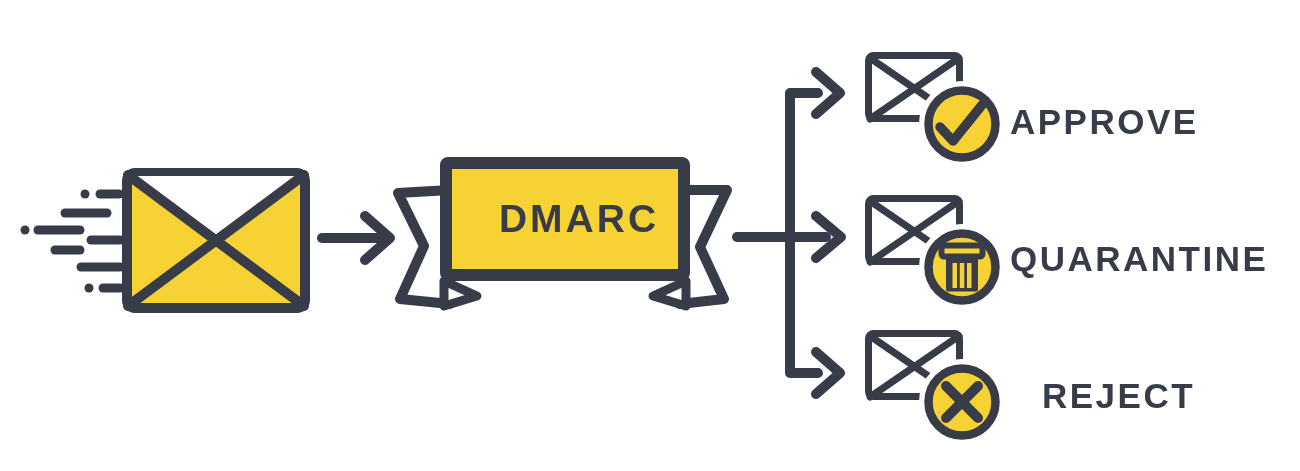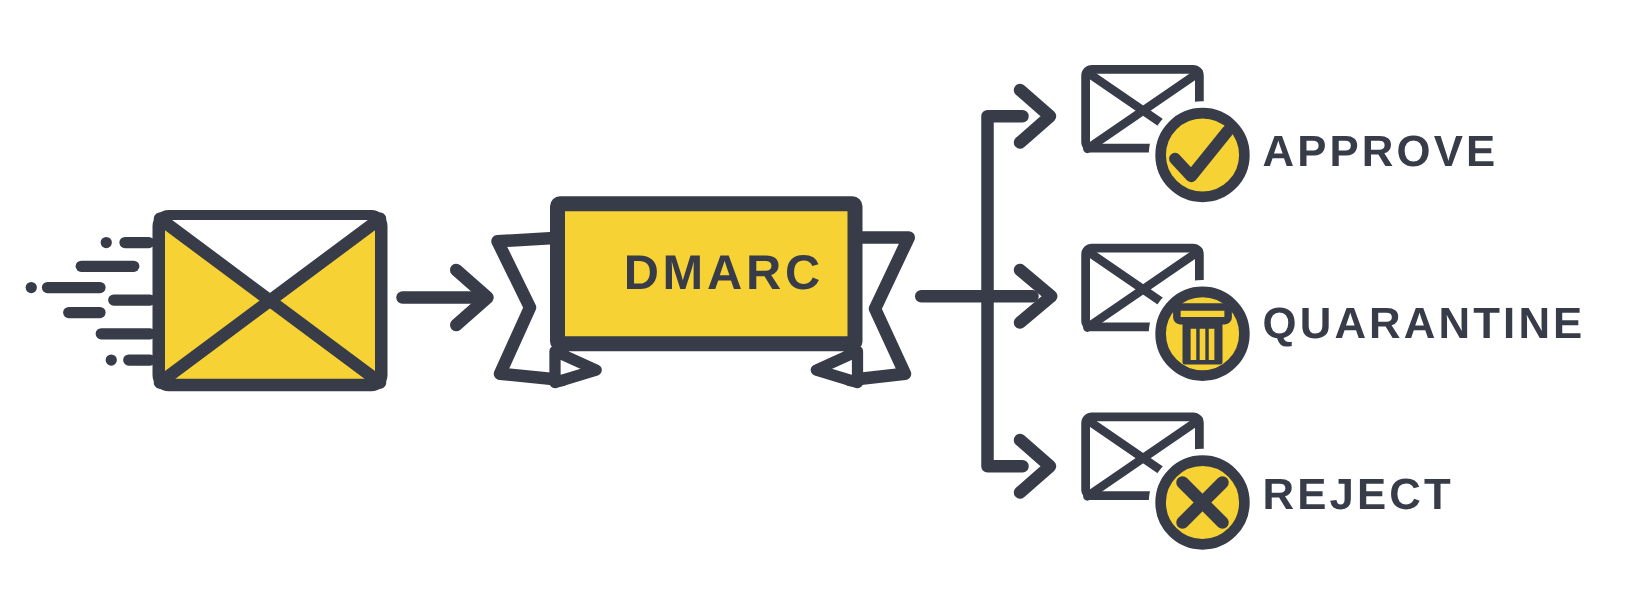--- a/index.html
+++ b/index.html
@@ -29,21 +29,21 @@
     color:var(--dark);font-weight:700;font-size:39px;line-height:40px;
     letter-spacing:3px;text-align:center;user-select:none;
   }
   .outcome-label{
     position:absolute;left:1010px;height:37px;line-height:37px;
     color:var(--dark);font-weight:700;font-size:35px;letter-spacing:2.5px;
     white-space:nowrap;user-select:none;
   }
   .label-approve{top:103px;}
   .label-quarantine{top:240px;}
-  .label-reject{top:377px;}
+  .label-reject{top:377px;margin-left:32px;}
 </style>
 </head>
 <body>
 
 <div class="canvas">
 
   <svg width="1300" height="471" viewBox="0 0 1300 471">
 
     <g class="stroke-dark rjoin" stroke-width="9" fill="none">
       <circle cx="85" cy="194" r="4.5" class="fill-dark" stroke="none"></circle>

